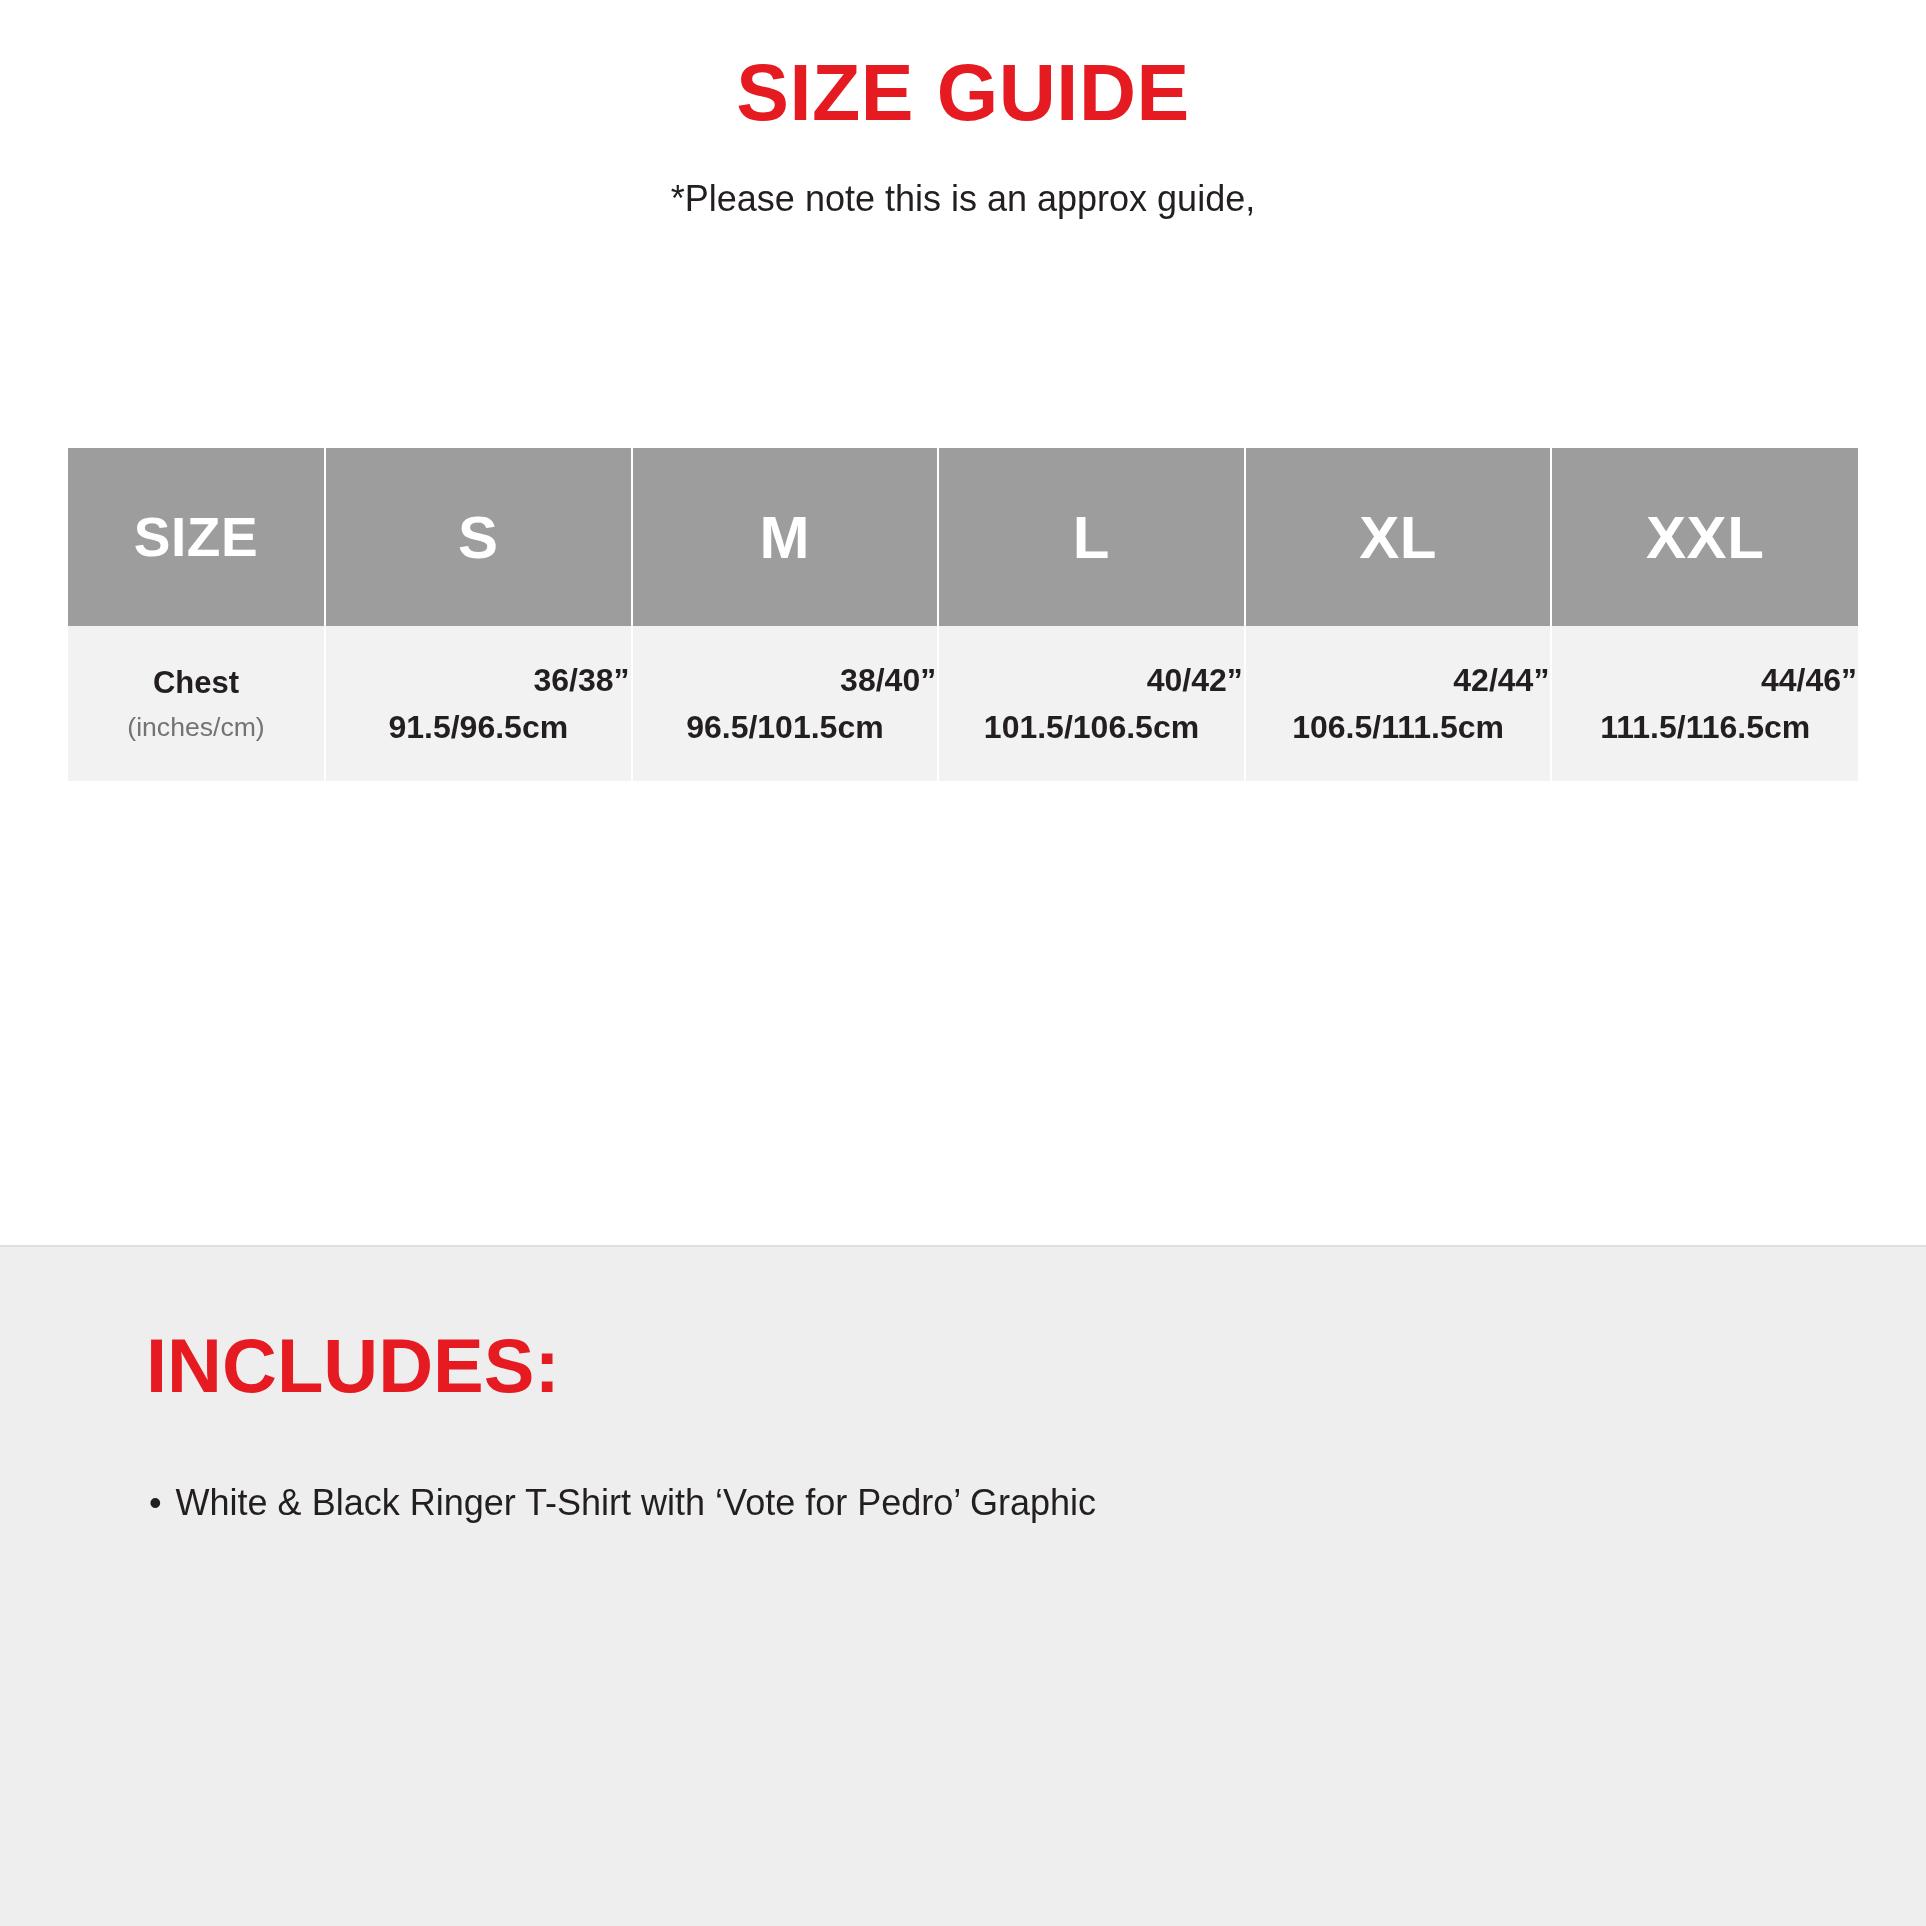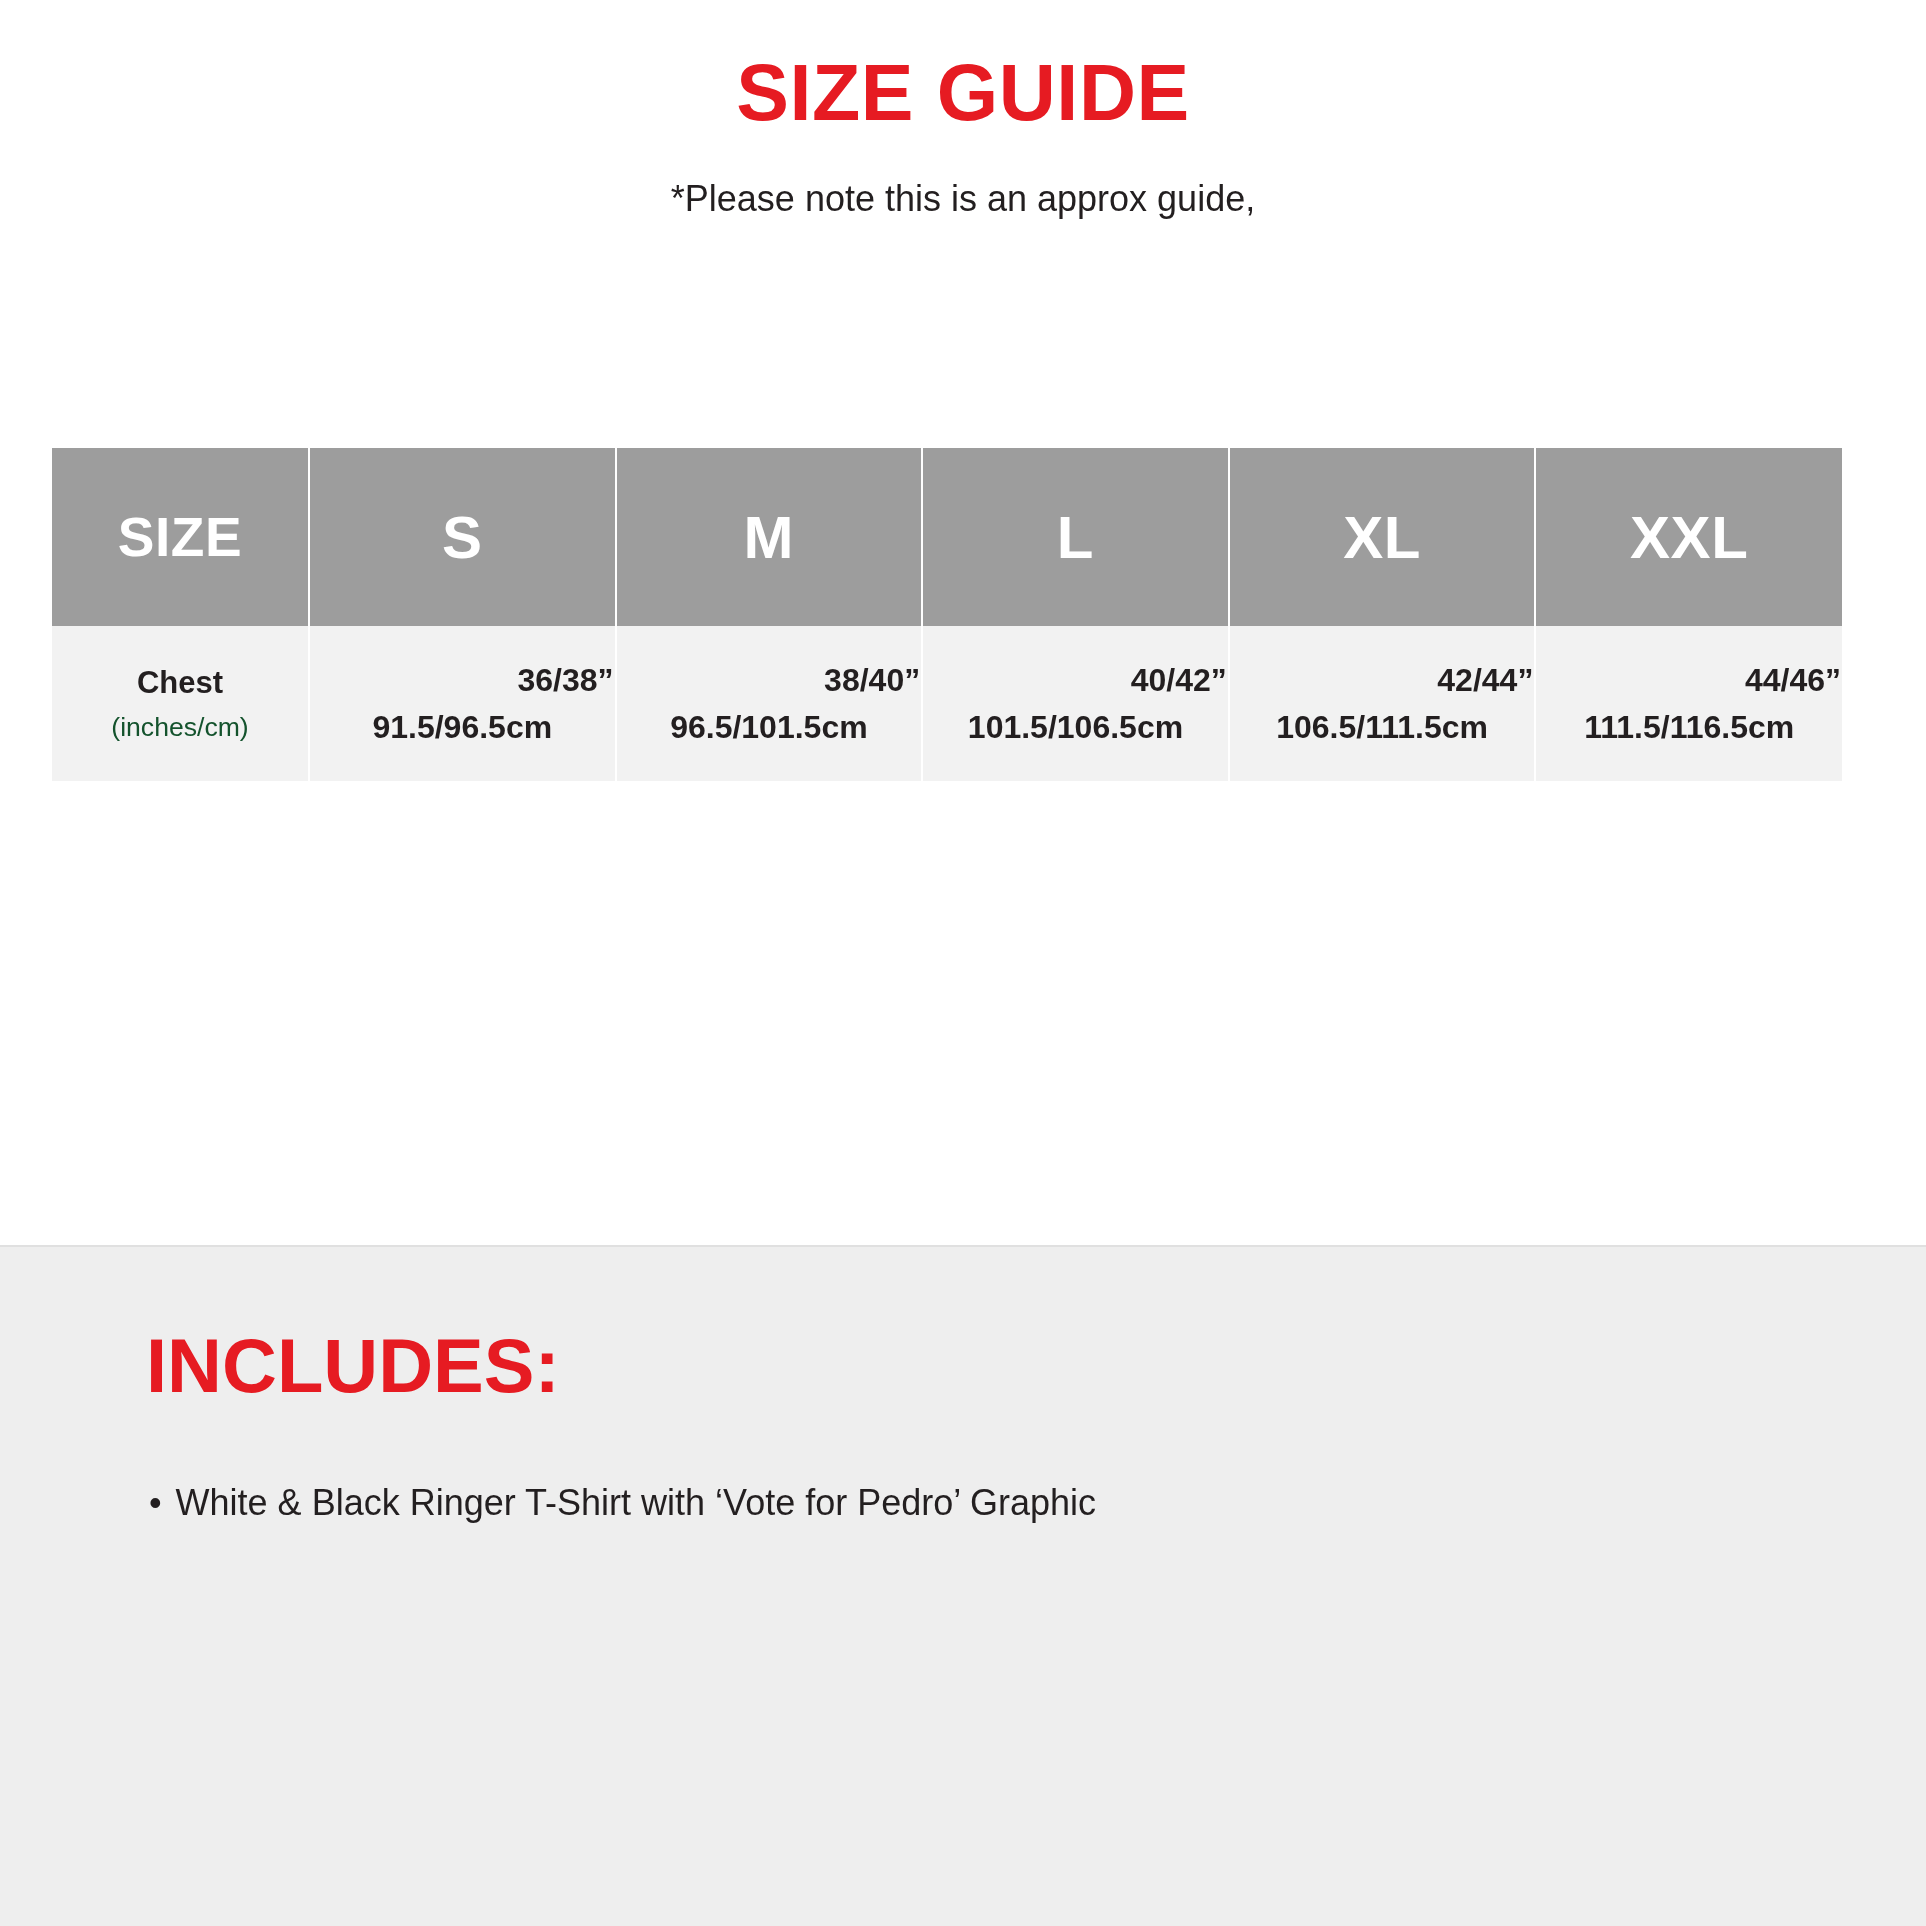--- a/index.html
+++ b/index.html
@@ -49,21 +49,21 @@
     font-size: 36px;
     font-weight: normal;
     line-height: 1.38;
     margin: 0;
     padding-top: 42px;
   }
 
   .table-wrap {
     position: absolute;
     top: 448px;
-    left: 52px;
+    left: 68px;
     width: 1790px;
   }
 
   table.size-table {
     border-collapse: collapse;
     width: 100%;
     table-layout: fixed;
   }
 
   table.size-table th {
@@ -96,21 +96,21 @@
   }
   table.size-table td:last-child { border-right: none; }
 
   td.row-label {
     font-size: 34px;
   }
   td.row-label .unit {
     display: block;
     font-size: 26.6px;
     font-weight: normal;
-    color: #14532d;
+    color: #737373;
     margin-top: 2.3px;
   }
 
   .cell-line { display: block; }
   .cell-line.top { font-size: 32px; text-align: right; }
   .cell-line.bot { font-size: 32px; }
 
   
   .includes-section {
     position: absolute;

